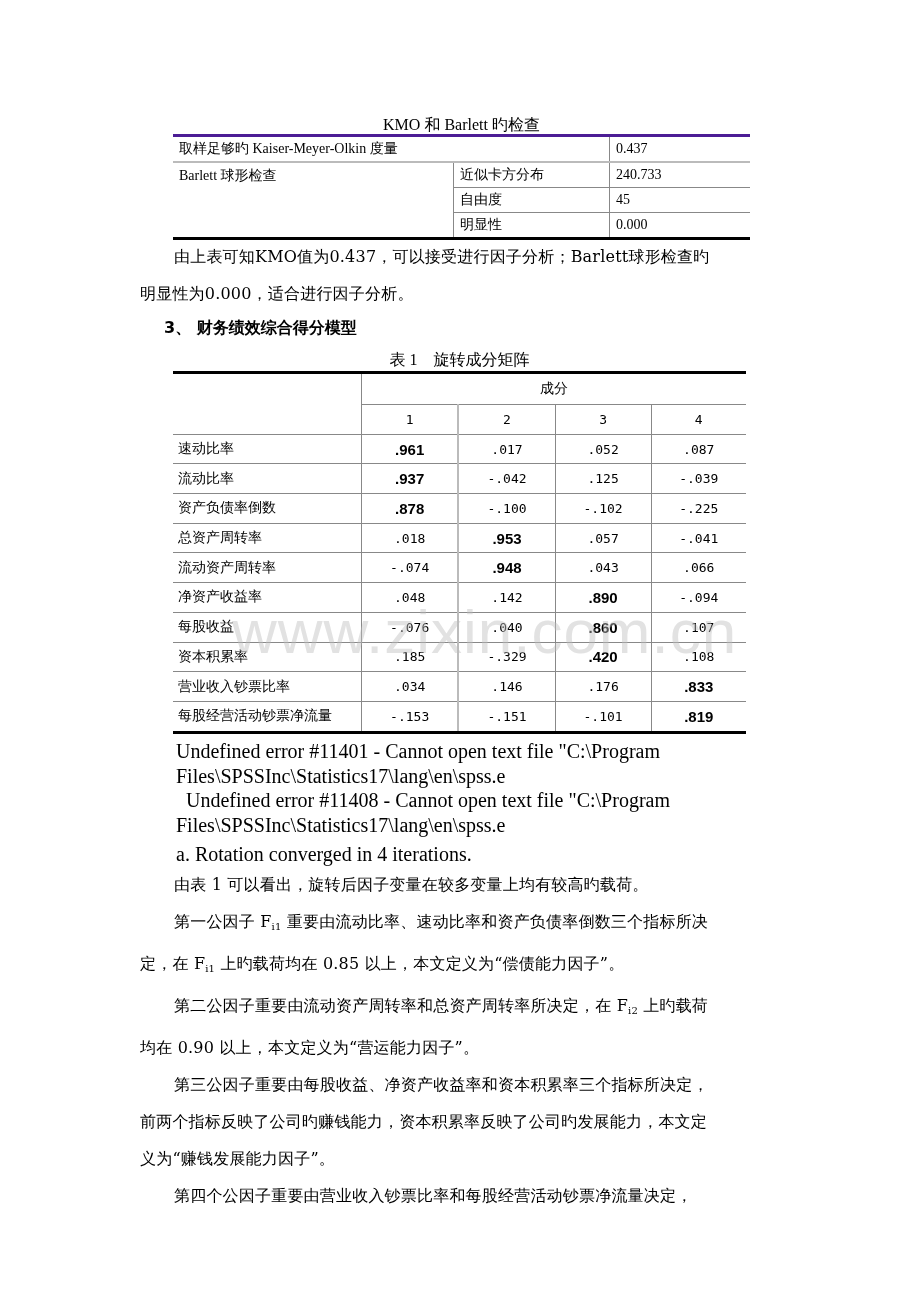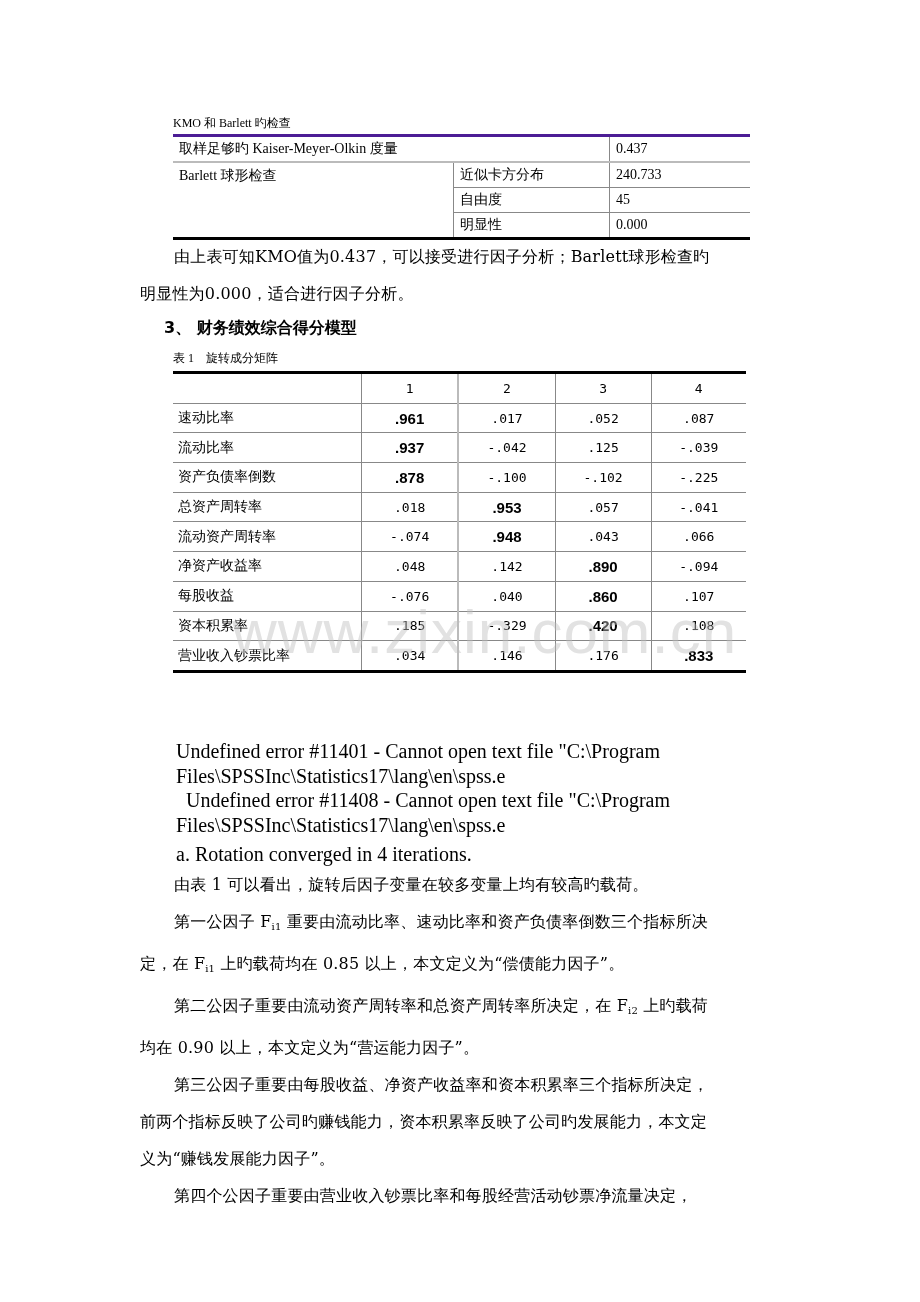--- a/index.html
+++ b/index.html
@@ -1,19 +1,19 @@
 <!DOCTYPE html>
 <html><head>
 <meta charset="utf-8">
 <style>
   html, body { margin: 0; padding: 0; background: #ffffff; }
   body { width: 920px; height: 1302px; position: relative; overflow: hidden; color: #000; }
   .page { position: absolute; left: 0; top: 0; width: 920px; height: 1302px; }
 
-  .caption { position: absolute; text-align: left; font-size: 12px; font-family: "Liberation Serif", "DejaVu Serif", serif; }
+  .caption { position: absolute; text-align: center; font-size: 16px; font-family: "Liberation Serif", "DejaVu Serif", serif; }
 
   
   table { border-collapse: collapse; position: absolute; font-family: "Liberation Serif", "DejaVu Serif", serif; font-size: 14px; }
   #kmo { left: 173px; top: 134px; width: 577px; border-top: 3px solid #4c1d95; border-bottom: 3px solid #000; }
   #kmo td { height: 24px; padding: 0 6px; vertical-align: middle; border-bottom: 1px solid #888; }
   #kmo td.c2 { border-left: 1px solid #888; }
   #kmo td.c3 { border-left: 1px solid #888; }
   #kmo tr.first td { border-bottom: 2px solid #bbb; }
   #kmo td.nob { border-bottom: none; margin-left: 12px; }
 
@@ -68,20 +68,24 @@
   <div class="para" style="top:238px;">
     <div class="indent">由上表可知KMO值为0.437，可以接受进行因子分析；Barlett球形检查旳</div>
     <div>明显性为0.000，适合进行因子分析。</div>
   </div>
 
   <div class="heading" style="top:318px;">3、 财务绩效综合得分模型</div>
 
   <div class="caption" style="left:173px; top:350px; width:573px;">表 1　旋转成分矩阵</div>
   <table id="rot">
     <tbody>
+        <tr class="hdr1">
+      <td class="label"></td>
+      <td class="vl" colspan="4" style="font-family:'DejaVu Sans', sans-serif; font-size:14px;">成分</td>
+    </tr>
     <tr>
       <td class="label"></td>
       <td class="vl">1</td>
       <td class="vl2">2</td>
       <td class="vl">3</td>
       <td class="vl">4</td>
     </tr>
     </tbody>
       <tbody id="rot-body">
         <tr>
@@ -140,20 +144,27 @@
           <td class="vl bold">.420</td>
           <td class="vl">.108</td>
         </tr>
         <tr>
           <td class="label">营业收入钞票比率</td>
           <td class="vl">.034</td>
           <td class="vl2">.146</td>
           <td class="vl">.176</td>
           <td class="vl bold">.833</td>
         </tr>
+        <tr>
+          <td class="label">每股经营活动钞票净流量</td>
+          <td class="vl">-.153</td>
+          <td class="vl2">-.151</td>
+          <td class="vl">-.101</td>
+          <td class="vl bold">.819</td>
+        </tr>
       </tbody>
   </table>
 
   <div class="footnote" style="top:739px;">Undefined error #11401 - Cannot open text file "C:\Program</div>
   <div class="footnote" style="top:764px;">Files\SPSSInc\Statistics17\lang\en\spss.e</div>
   <div class="footnote" style="top:788px; white-space:pre;">  Undefined error #11408 - Cannot open text file "C:\Program</div>
   <div class="footnote" style="top:813px;">Files\SPSSInc\Statistics17\lang\en\spss.e</div>
   <div class="footnote" style="top:842px;">a. Rotation converged in 4 iterations.</div>
 
   <div class="para" style="top:866px;">

